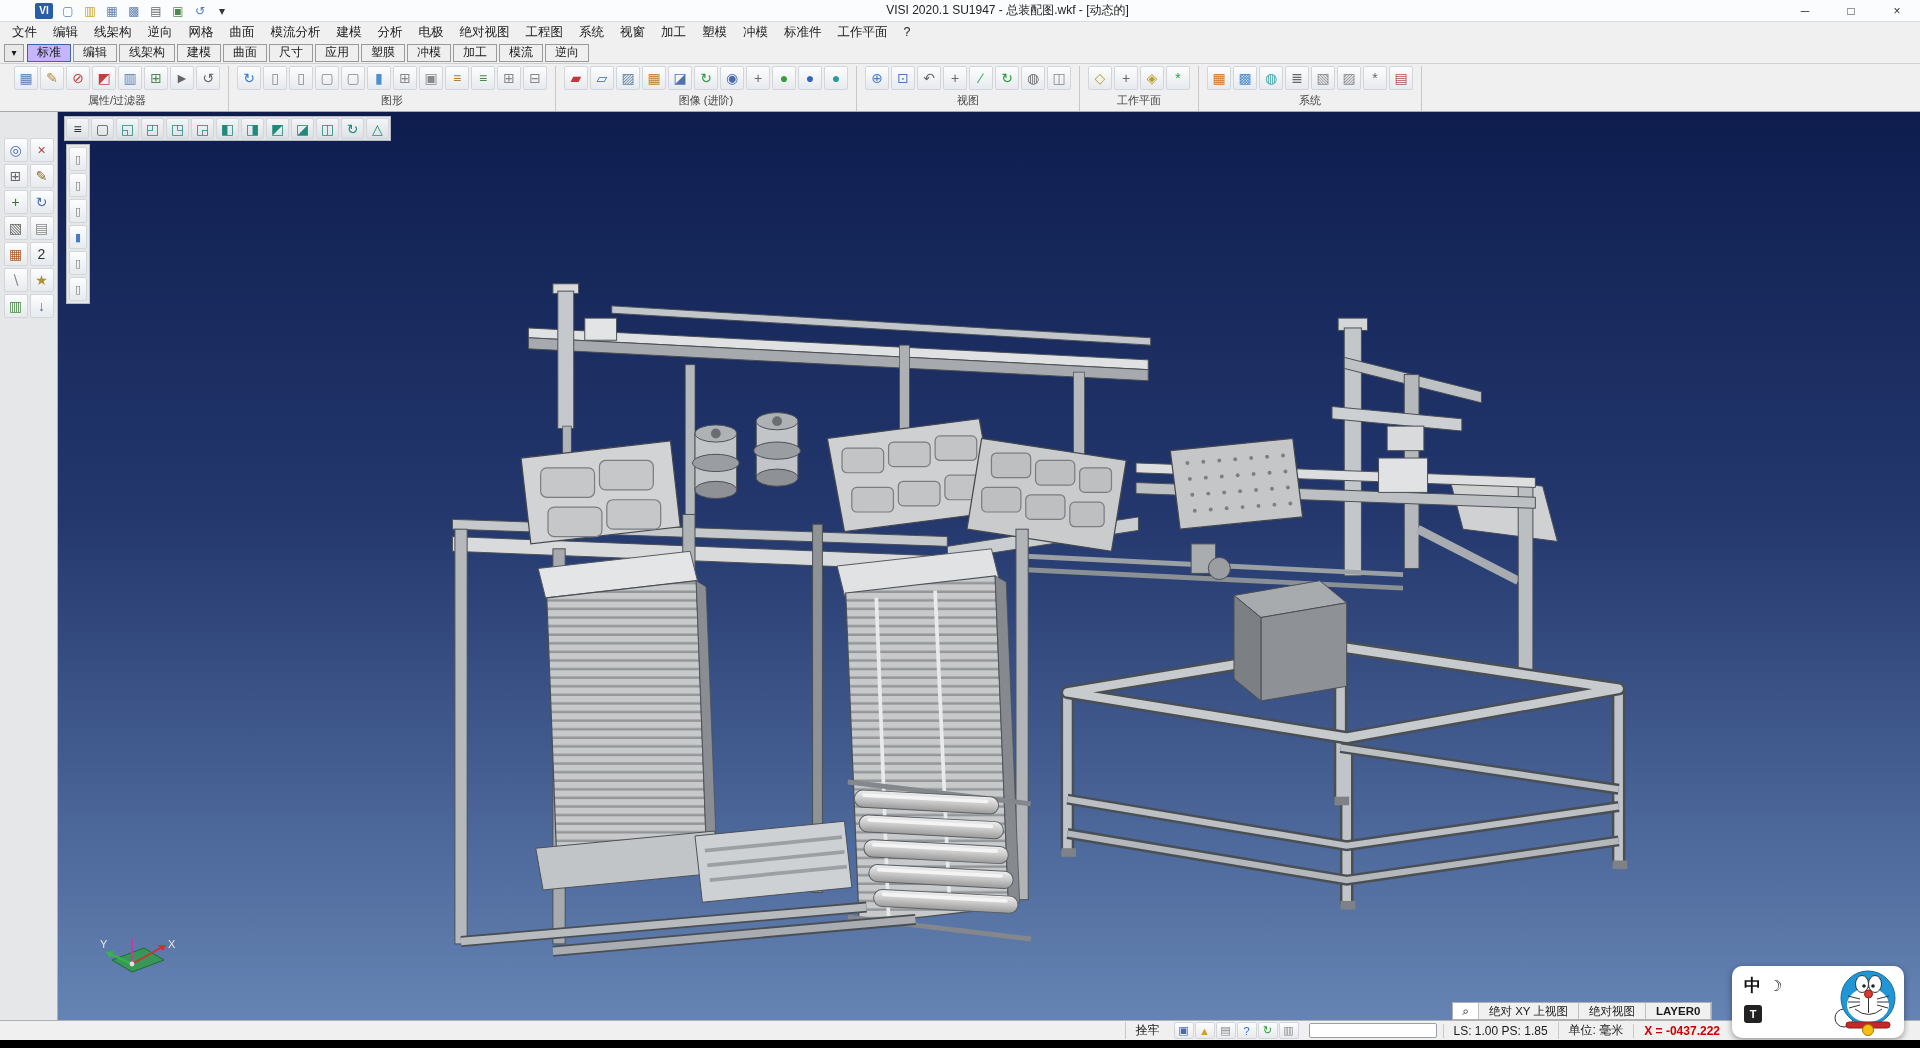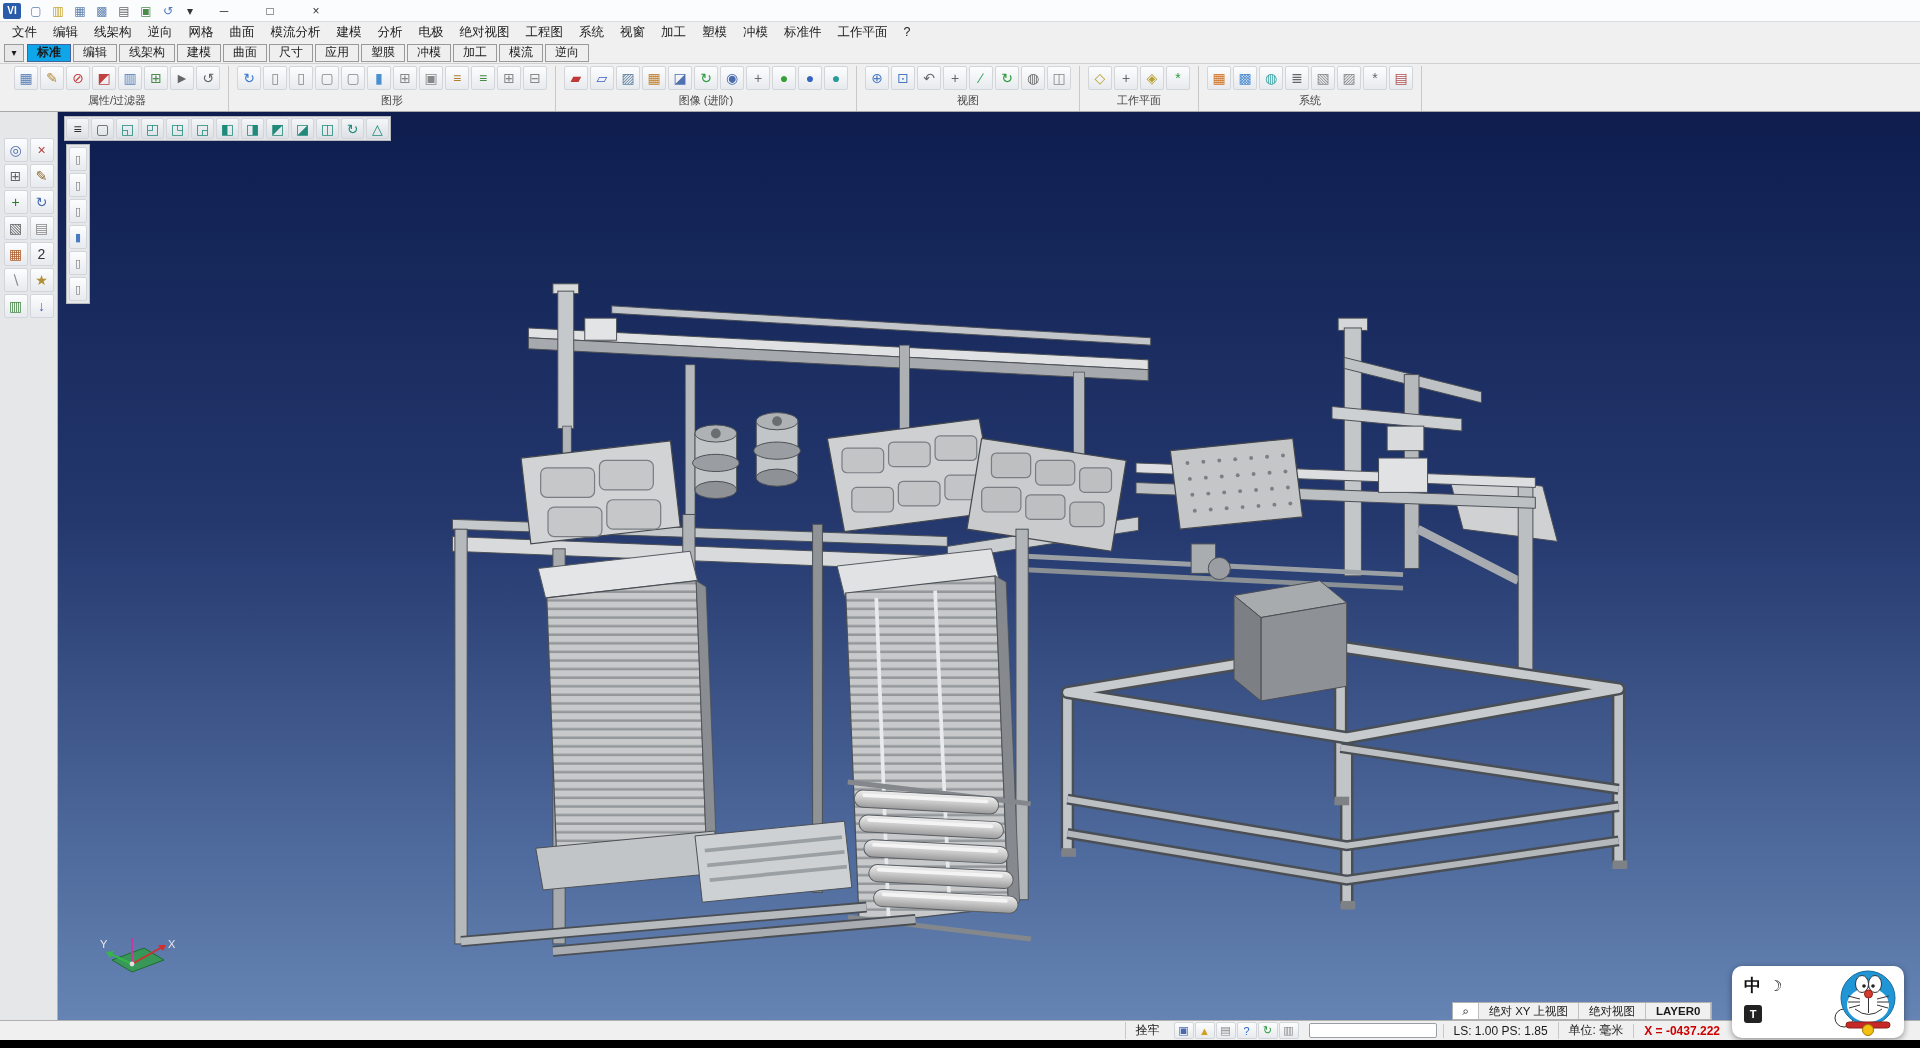--- a/index.html
+++ b/index.html
@@ -1,42 +1,42 @@
 <!DOCTYPE html>
 <html><head>
 <meta charset="utf-8">
 <style>
   * { box-sizing: border-box; margin: 0; padding: 0; }
   html,body { width:1920px; height:1048px; overflow:hidden;
     font-family:"Liberation Sans","DejaVu Sans",sans-serif; background:#f0f0f0; color:#1a1a1a; }
 
   
   .titlebar { position:absolute; left:0; top:0; width:1920px; height:22px; background:#fbfcfd;
-    border-bottom:1px solid #d9dde1; display:flex; align-items:center; }
+    border-bottom:1px solid #d9dde1; display:flex; align-items:center;padding-left:32px; }
   .logo { width:18px; height:16px; margin:0 4px 0 3px; background:#2a5caa; color:#fff; font-weight:bold;
     font-size:10px; display:flex; align-items:center; justify-content:center; border-radius:2px; }
   .qat { display:flex; align-items:center; }
   .qicon { width:22px; height:18px; display:flex; align-items:center; justify-content:center; font-size:12px; cursor:default; }
   .wtitle { flex:1; text-align:center; font-size:12px; color:#222; }
   .wctrl { display:flex; }
   .wbtn { width:46px; height:21px; display:flex; align-items:center; justify-content:center; font-size:12px; color:#333; }
 
   
   .menubar { position:absolute; left:0; top:22px; width:1920px; height:20px; background:#f0f0f0;
     display:flex; align-items:center; padding-left:4px; }
   .menu-item { font-size:12.5px; padding:0 8px; line-height:20px; }
 
   
   .tabbar { position:absolute; left:0; top:42px; width:1920px; height:22px; background:#f0f0f0;
     display:flex; align-items:center; padding-left:4px; border-bottom:1px solid #d0d0d0; }
   .tab-drop { width:20px; height:18px; border:1px solid #9a9a9a; background:#e8e8e8; display:flex;
     align-items:center; justify-content:center; font-size:10px; margin-right:3px; }
   .tab { height:18px; display:flex; align-items:center; padding:0 9px; font-size:12px; border:1px solid #9a9a9a;
     background:#efefef; margin-right:2px; }
-  .tab.active { background:#0ea5e9; border-color:#41639e; font-weight:bold; }
+  .tab.active { background:#c4b5fd; border-color:#41639e; font-weight:normal; }
 
   
   .ribbon { position:absolute; left:0; top:64px; width:1920px; height:48px; background:#f0f0f0;
     border-bottom:1px solid #a8a8a8; display:flex; padding:2px 4px 0 6px; }
   .rgroup { display:flex; flex-direction:column; justify-content:space-between; padding:0 8px;
     border-right:1px solid #c8c8c8; }
   .ricons { display:flex; gap:2px; }
   .ticon { width:24px; height:24px; display:flex; align-items:center; justify-content:center; font-size:14px;
     background:linear-gradient(#fcfdfe,#e7eaee); border:1px solid #d2d6da; border-radius:2px; }
   .rlabel { text-align:center; font-size:11px; color:#444; padding:2px 0 3px 0; }
@@ -104,20 +104,21 @@
     <span class="qicon" style="color: rgb(91, 127, 174);">▢</span>
         <span class="qicon" style="color: rgb(201, 162, 39);">▥</span>
         <span class="qicon" style="color: rgb(91, 127, 174);">▦</span>
         <span class="qicon" style="color: rgb(91, 127, 174);">▩</span>
         <span class="qicon" style="color: rgb(102, 102, 102);">▤</span>
         <span class="qicon" style="color: rgb(74, 138, 74);">▣</span>
         <span class="qicon" style="color: rgb(74, 122, 192);">↺</span>
         <span class="qicon" style="color: rgb(51, 51, 51);">▾</span>
       </span>
   </div>
+  <div class="wtitle">VISI 2020.1 SU1947 - 总装配图.wkf - [动态的]</div>
   <div class="wctrl">
     <span class="wbtn">─</span>
     <span class="wbtn">□</span>
     <span class="wbtn">×</span>
   </div>
 </div>
 
 <div class="menubar">
 
 <span class="menu-item">文件</span>

